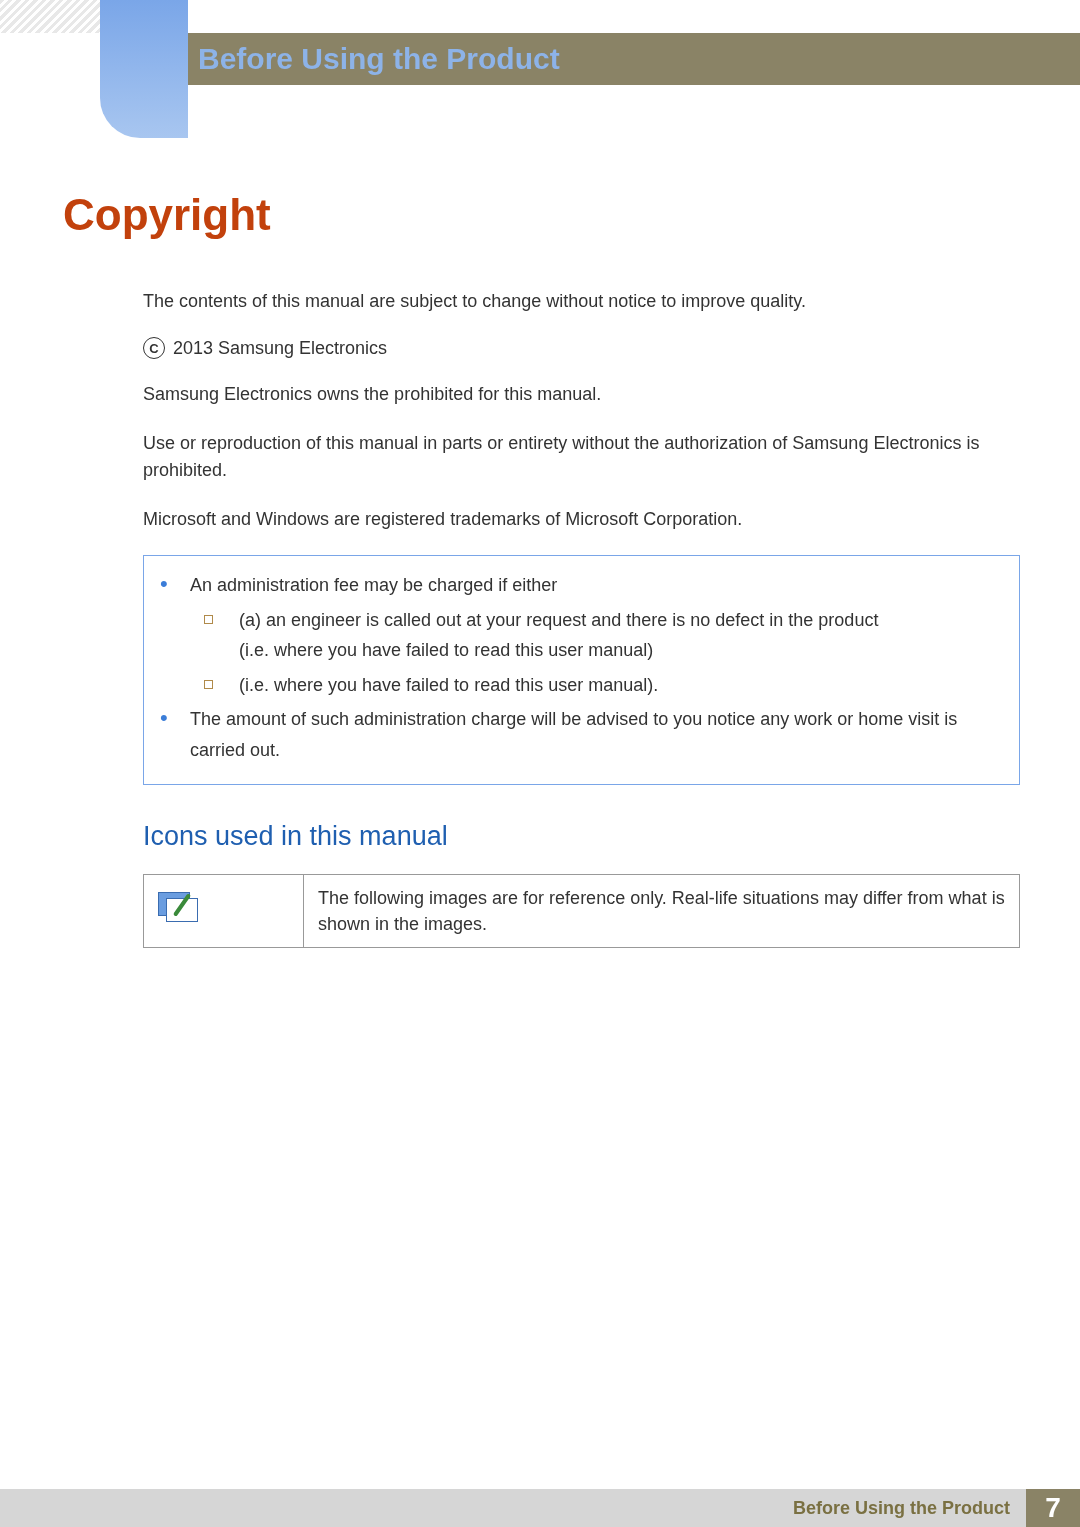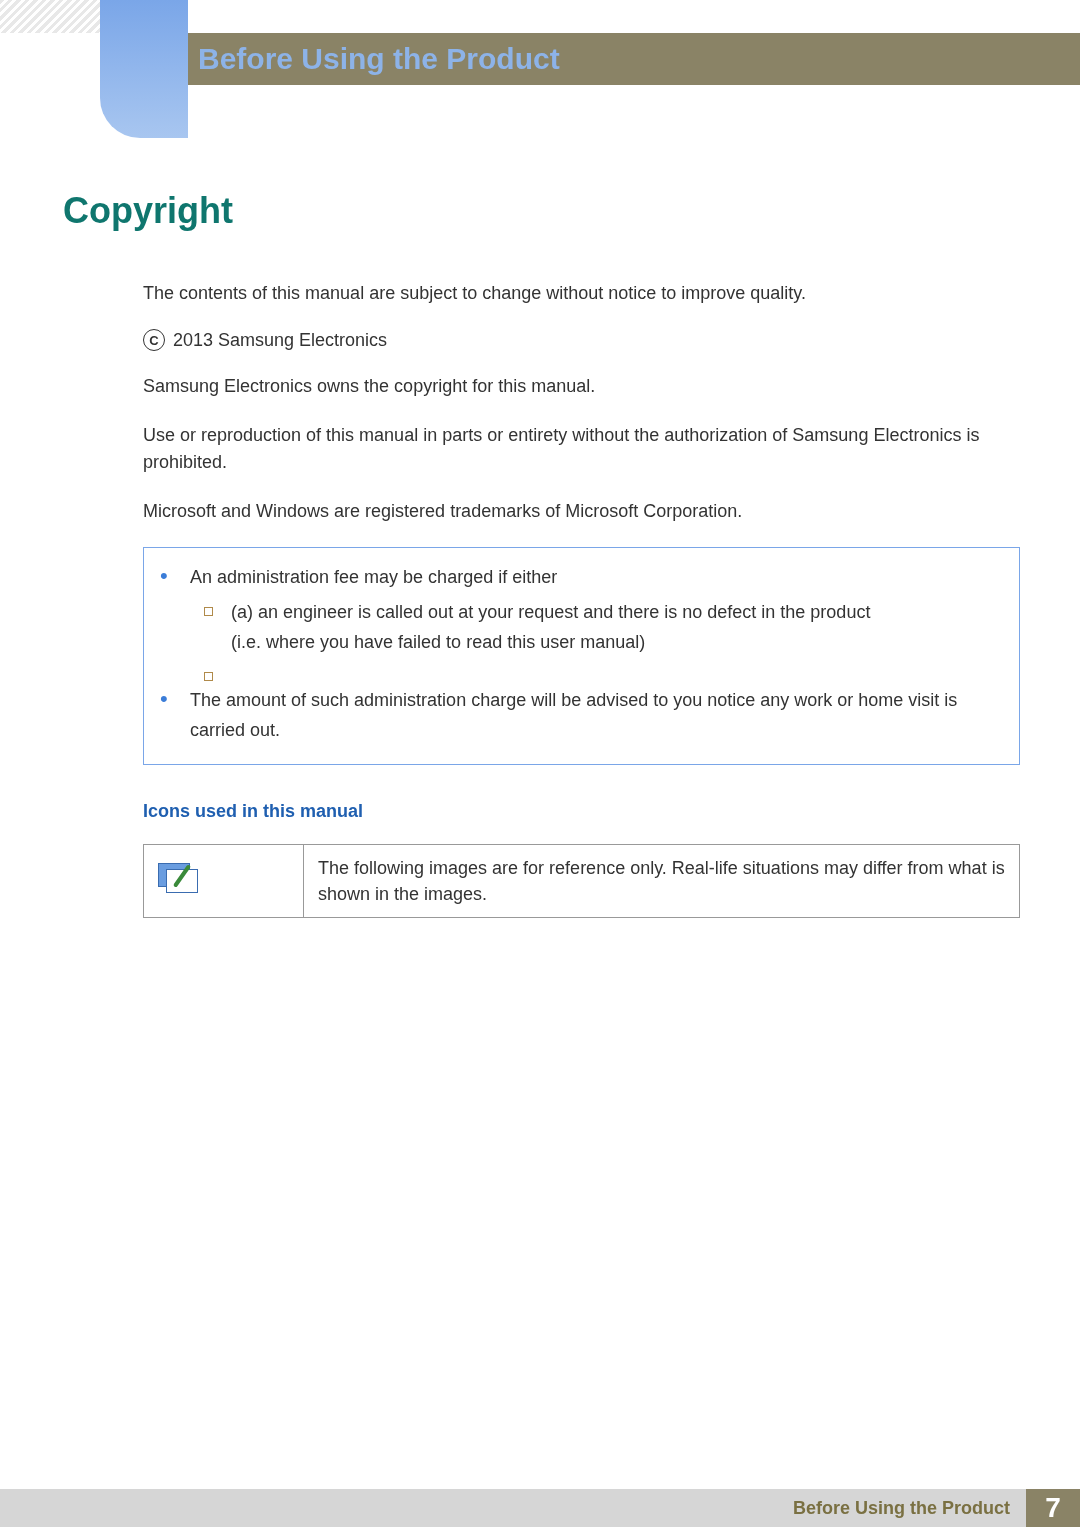--- a/index.html
+++ b/index.html
@@ -38,22 +38,22 @@
     background: linear-gradient(180deg, #7aa6e8 0%, #a8c6f0 100%);
     border-bottom-left-radius: 40px;
   }
   .content {
     position: absolute;
     top: 190px;
     left: 63px;
     right: 60px;
   }
   .section-title {
-    color: #0f766e;
-    font-size: 36px;
+    color: #c2410c;
+    font-size: 44px;
     font-weight: bold;
     margin-bottom: 48px;
   }
   .body-area {
     margin-left: 80px;
   }
   .para {
     font-size: 18px;
     color: #333;
     line-height: 1.5;
@@ -91,35 +91,35 @@
   .dot-blue {
     color: #3b7dd8;
     font-size: 22px;
     line-height: 1.3;
     min-width: 18px;
     padding-left: 6px;
   }
   .l1-text { flex: 1; }
   .l2 {
     display: flex;
-    gap: 18px;
+    gap: 26px;
     margin-left: 50px;
     margin-bottom: 4px;
   }
   .square-bullet {
     width: 9px; height: 9px;
     border: 1.2px solid #b08a4a;
     margin-top: 10px;
     flex-shrink: 0;
   }
   .l2-text { flex: 1; }
   .sub-section-title {
     color: #1f5fb0;
-    font-size: 18px;
-    font-weight: bold;
+    font-size: 27px;
+    font-weight: normal;
     margin-top: 36px;
     margin-bottom: 22px;
   }
   .icon-table {
     border-collapse: collapse;
     width: 100%;
   }
   .icon-table td {
     border: 1px solid #999;
     padding: 10px 14px;
@@ -199,39 +199,40 @@
   <div class="section-title">Copyright</div>
 
   <div class="body-area">
     <p class="para">The contents of this manual are subject to change without notice to improve quality.</p>
 
     <div class="copyright-line">
       <span class="c-circle">C</span>
       <span>2013 Samsung Electronics</span>
     </div>
 
-    <p class="para">Samsung Electronics owns the copyright for this manual.</p>
+    <p class="para">Samsung Electronics owns the prohibited for this manual.</p>
     <p class="para">Use or reproduction of this manual in parts or entirety without the authorization of Samsung Electronics is prohibited.</p>
     <p class="para">Microsoft and Windows are registered trademarks of Microsoft Corporation.</p>
 
     <div class="notice-box">
       <div class="l1">
         <span class="dot-blue">•</span>
         <div class="l1-text">An administration fee may be charged if either</div>
       </div>
       <div class="l2">
         <span class="square-bullet"></span>
         <div class="l2-text">
           <div>(a) an engineer is called out at your request and there is no defect in the product</div>
           <div>(i.e. where you have failed to read this user manual)</div>
         </div>
       </div>
       <div class="l2">
         <span class="square-bullet"></span>
         <div class="l2-text">
+          <div>(i.e. where you have failed to read this user manual).</div>
         </div>
       </div>
       <div class="l1">
         <span class="dot-blue">•</span>
         <div class="l1-text">The amount of such administration charge will be advised to you notice any work or home visit is carried out.</div>
       </div>
     </div>
 
     <div class="sub-section-title">Icons used in this manual</div>
 

